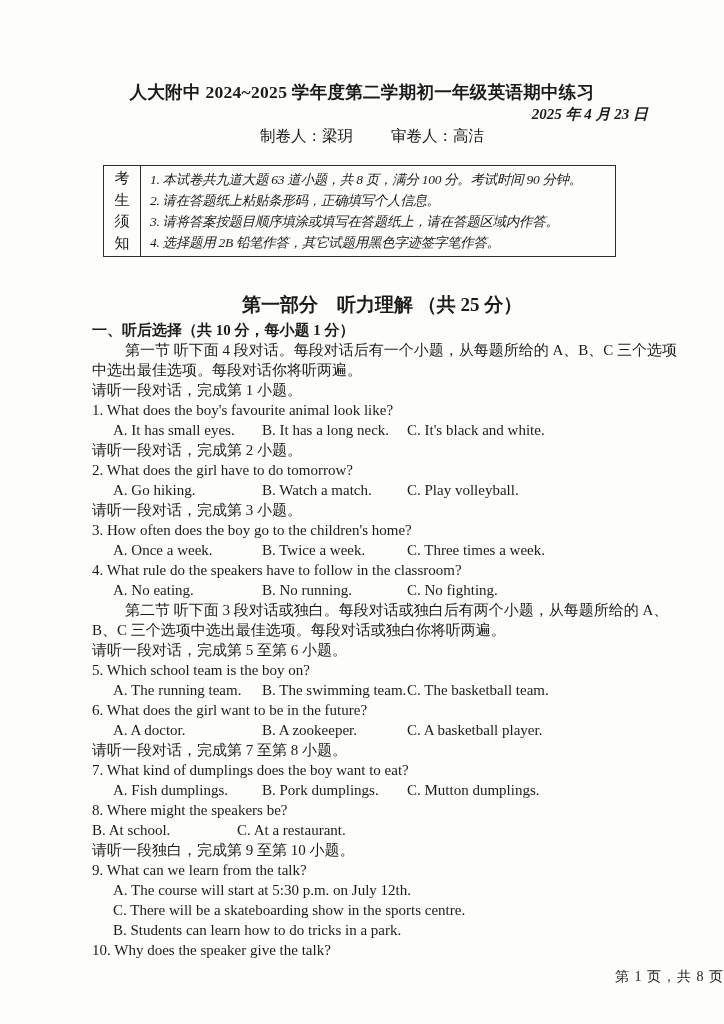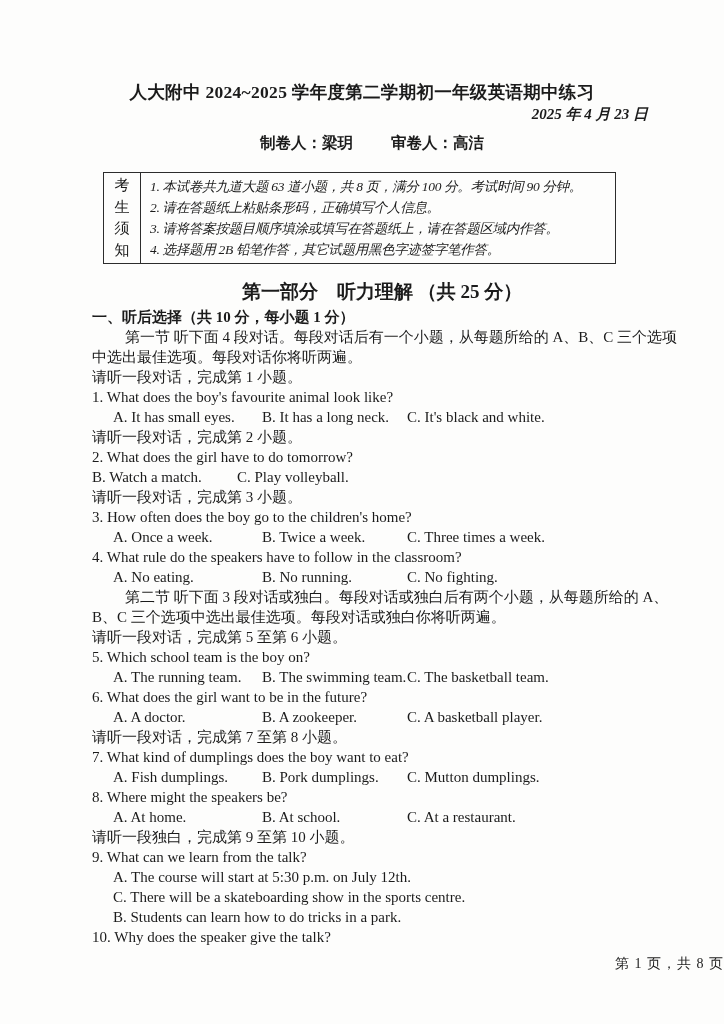--- a/index.html
+++ b/index.html
@@ -27,26 +27,26 @@
     margin-top: 0;
     text-align: right;
     padding-right: 76px;
     font-size: 15px;
     font-weight: bold;
     height: 20px;
     line-height: 20px;
     font-style: italic;
   }
   .meta-row {
-    margin-top: 9px;
+    margin-top: 2px;
     margin-left: 260px;
     display: flex;
     gap: 38px;
     font-size: 15.5px;
-    font-weight: bold;
+    font-weight: normal;
     height: 20px;
     line-height: 20px;
   }
   .notice {
     margin: 19px 0 0 103px;
     width: 513px;
     box-sizing: border-box;
     border: 1.6px solid #2c2c2c;
     display: flex;
     background: #fdfdfc;
@@ -70,21 +70,21 @@
     line-height: 21px;
     letter-spacing: -0.3px;
     overflow: hidden;
     font-style: italic;
   }
   .notice-body .n-item {
     white-space: nowrap;
     height: 21px;
   }
   .part-heading {
-    margin-top: 15px;
+    margin-top: 35px;
     text-align: center;
     font-size: 19px;
     font-weight: bold;
     height: 26px;
     line-height: 26px;
     padding-left: 40px;
   }
   .content {
     margin-top: 2px;
     padding: 0 40px 0 92px;
@@ -150,20 +150,21 @@
       <div class="line plain">请听一段对话，完成第 1 小题。</div>
       <div class="line plain">1. What does the boy's favourite animal look like?</div>
       <div class="line opt-row">
         <div class="opt opt-0">A. It has small eyes.</div>
         <div class="opt opt-1">B. It has a long neck.</div>
         <div class="opt opt-2">C. It's black and white.</div>
       </div>
       <div class="line plain">请听一段对话，完成第 2 小题。</div>
       <div class="line plain">2. What does the girl have to do tomorrow?</div>
       <div class="line opt-row">
+        <div class="opt opt-0">A. Go hiking.</div>
         <div class="opt opt-1">B. Watch a match.</div>
         <div class="opt opt-2">C. Play volleyball.</div>
       </div>
       <div class="line plain">请听一段对话，完成第 3 小题。</div>
       <div class="line plain">3. How often does the boy go to the children's home?</div>
       <div class="line opt-row">
         <div class="opt opt-0">A. Once a week.</div>
         <div class="opt opt-1">B. Twice a week.</div>
         <div class="opt opt-2">C. Three times a week.</div>
       </div>
@@ -190,21 +191,20 @@
       </div>
       <div class="line plain">请听一段对话，完成第 7 至第 8 小题。</div>
       <div class="line plain">7. What kind of dumplings does the boy want to eat?</div>
       <div class="line opt-row">
         <div class="opt opt-0">A. Fish dumplings.</div>
         <div class="opt opt-1">B. Pork dumplings.</div>
         <div class="opt opt-2">C. Mutton dumplings.</div>
       </div>
       <div class="line plain">8. Where might the speakers be?</div>
       <div class="line opt-row">
-        <div class="opt opt-0">A. At home.</div>
         <div class="opt opt-1">B. At school.</div>
         <div class="opt opt-2">C. At a restaurant.</div>
       </div>
       <div class="line plain">请听一段独白，完成第 9 至第 10 小题。</div>
       <div class="line plain">9. What can we learn from the talk?</div>
       <div class="line optline">A. The course will start at 5:30 p.m. on July 12th.</div>
       <div class="line optline">C. There will be a skateboarding show in the sports centre.</div>
       <div class="line optline">B. Students can learn how to do tricks in a park.</div>
       <div class="line plain">10. Why does the speaker give the talk?</div>
     </div>

